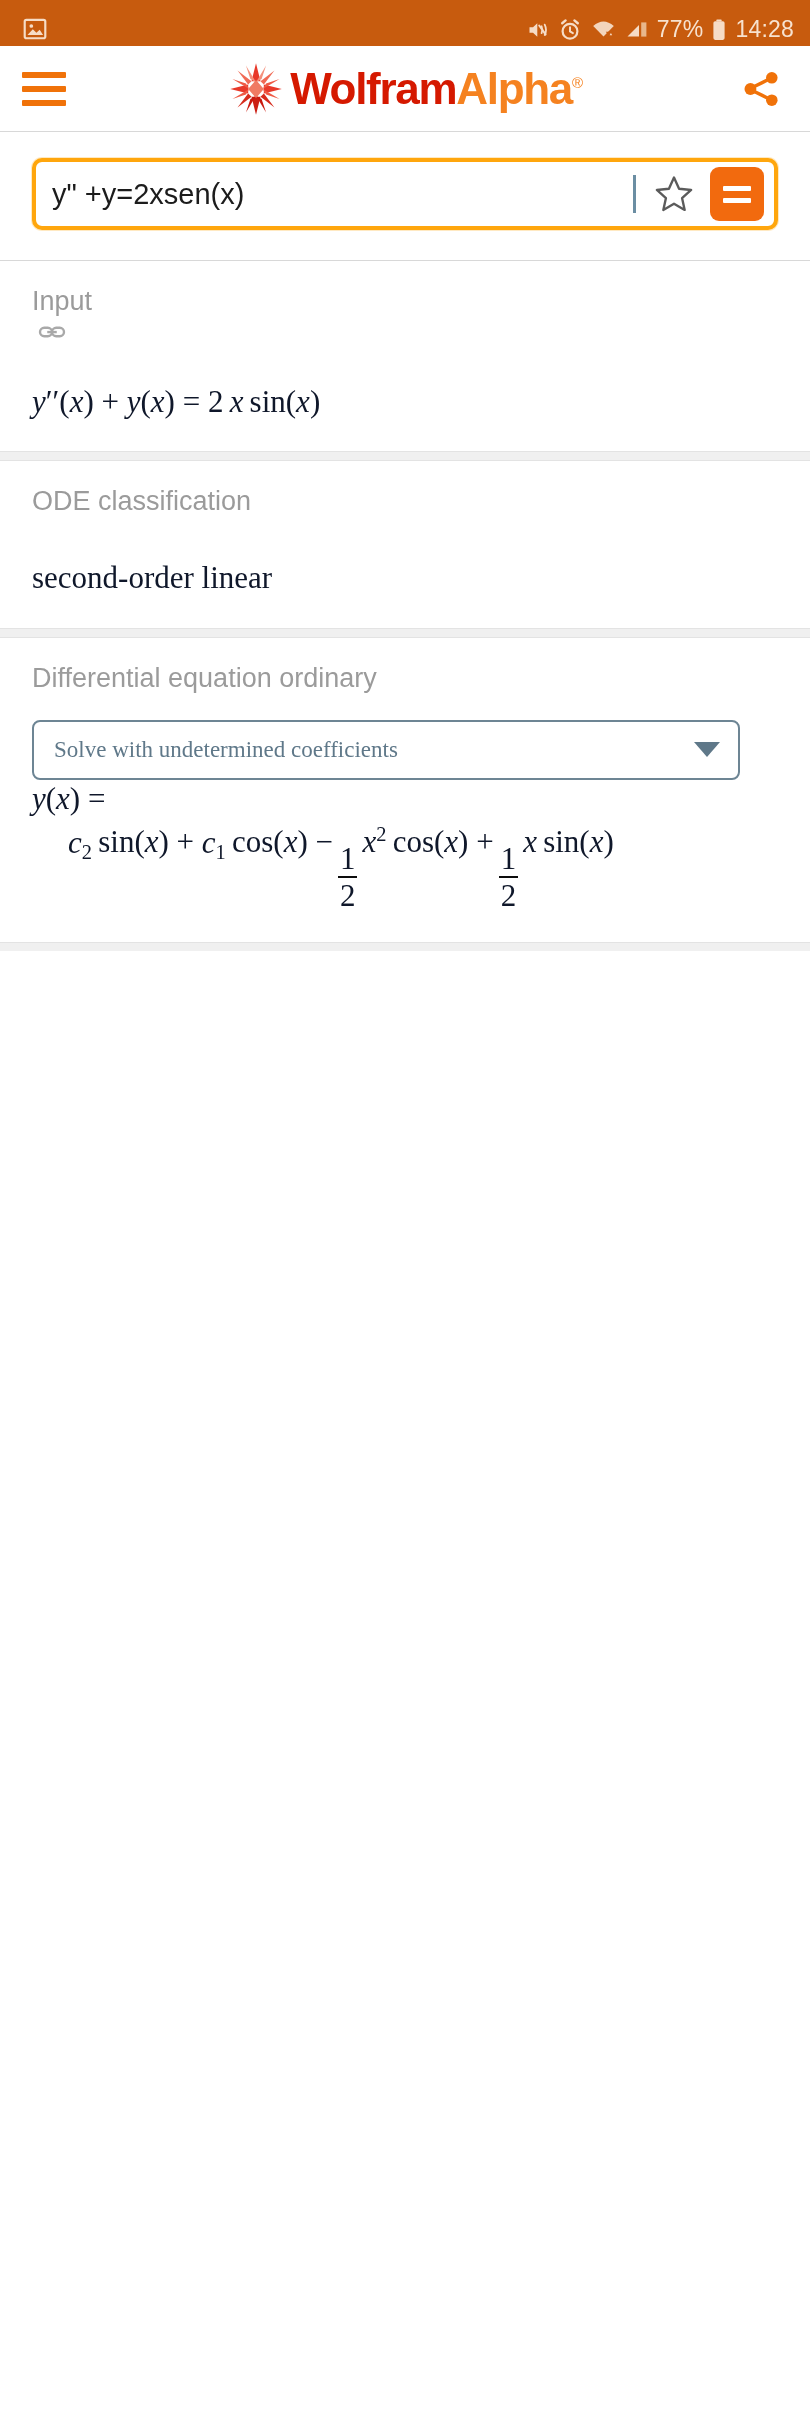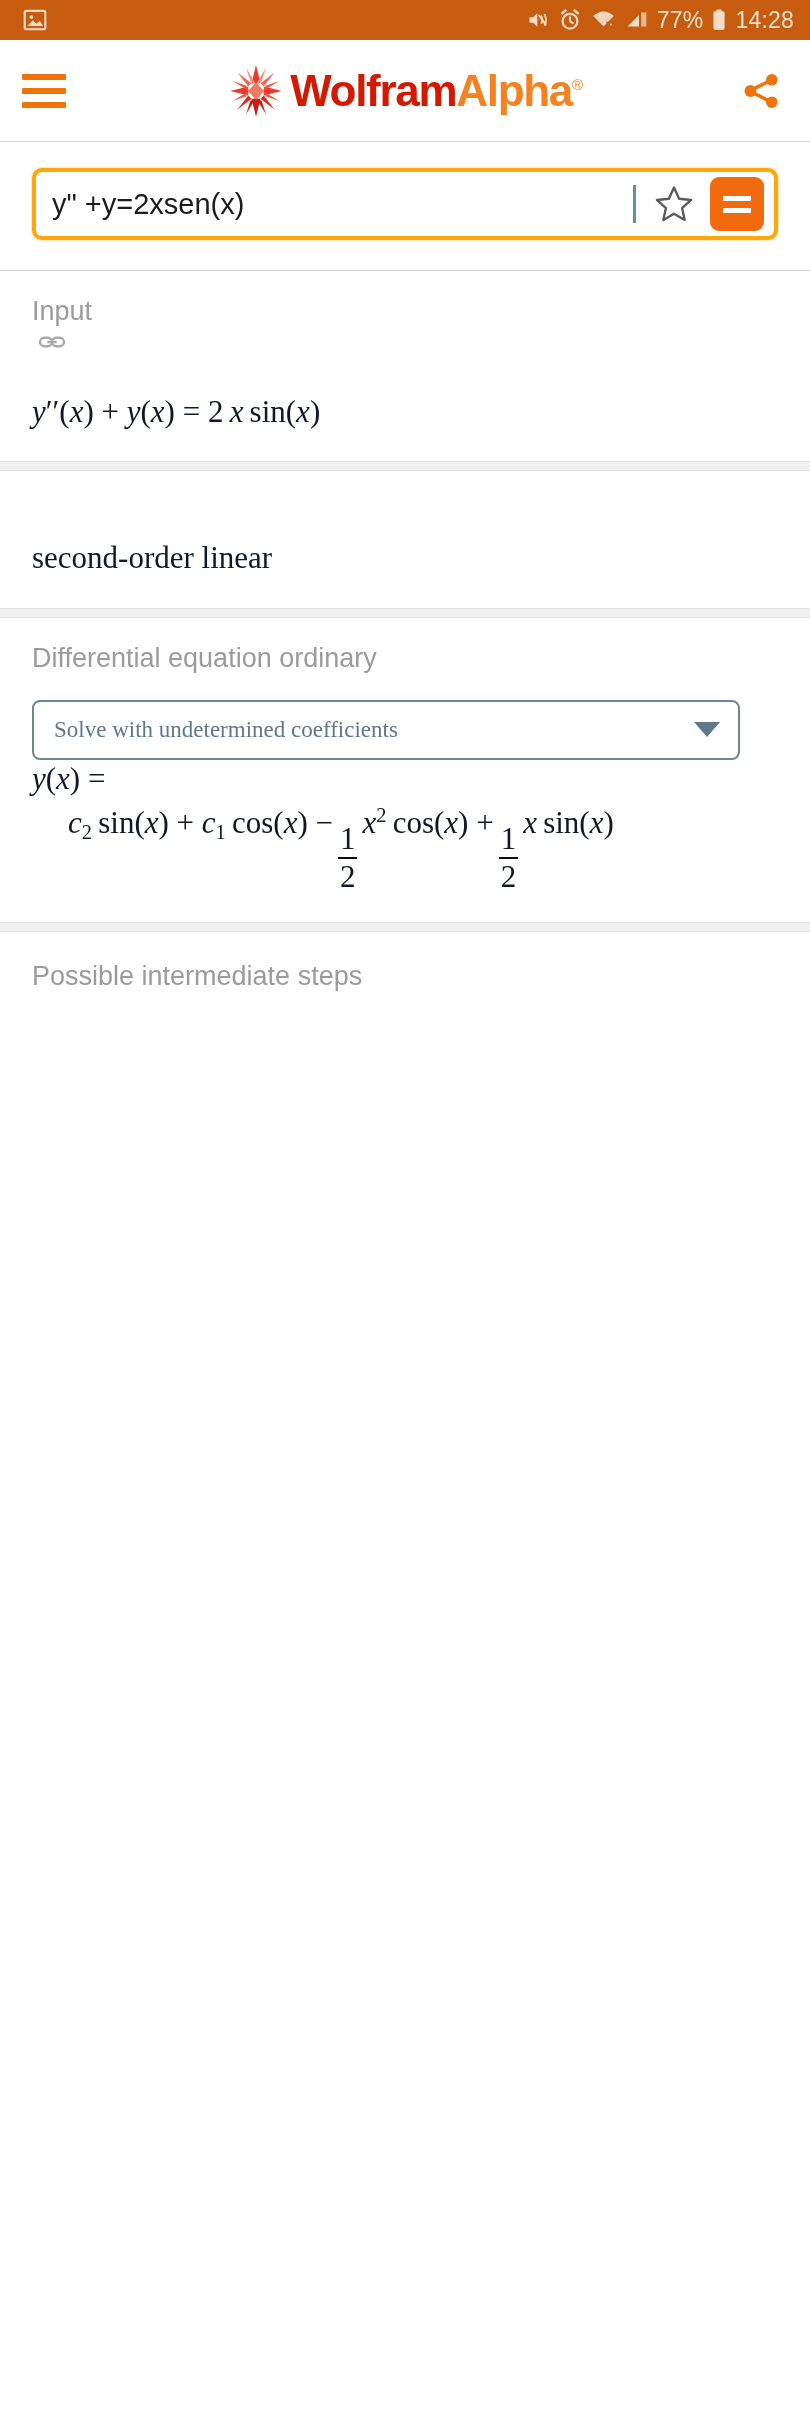--- a/index.html
+++ b/index.html
@@ -15,45 +15,45 @@
   .screen {
     position: relative;
     width: 810px;
     height: 2427px;
     background: #ffffff;
     overflow: hidden;
   }
 
   
   .statusbar {
-    height: 40px;
+    height: 46px;
     background: #c75b0e;
     display: flex;
-    align-items: center;
-    padding: 0 16px 0 22px;
+    align-items: flex-start;
+    padding: 16px 16px 0 22px;
     color: #f6dcc6;
   }
   .sb-left { display: flex; align-items: center; }
   .sb-right {
     margin-left: auto;
     display: flex;
     align-items: center;
     gap: 8px;
   }
   .sb-icon { display: block; }
   .sb-text {
     font-size: 23px;
     letter-spacing: 0.2px;
     color: #f7e2cf;
     font-family: "Liberation Sans", sans-serif;
   }
 
   
   .appbar {
-    height: 102px;
+    height: 86px;
     background: #ffffff;
     display: flex;
     align-items: center;
     padding: 0 24px 0 22px;
     border-bottom: 1px solid #d8d8d8;
     position: relative;
   }
   .hamburger {
     width: 44px;
     height: 34px;
@@ -394,20 +394,23 @@
       <div class="math input-formula">
         <span class="mi">y</span><span class="mrm">′′</span><span class="mrm">(</span><span class="mi">x</span><span class="mrm">)</span>
         <span class="mrm">+</span>
         <span class="mi">y</span><span class="mrm">(</span><span class="mi">x</span><span class="mrm">)</span>
         <span class="mrm">=</span>
         <span class="mrm">2</span> <span class="mi">x</span> <span class="mrm">sin(</span><span class="mi">x</span><span class="mrm">)</span>
       </div>
     </div>
 
     <div class="pod">
+      <div class="pod-head">
+        <div class="pod-title">ODE classification</div>
+      </div>
       <div class="math ode-line1">second-order linear</div>
     </div>
 
     <div class="pod">
       <div class="pod-head">
         <div class="pod-title">Differential equation ordinary</div>
       </div>
 
       <div class="dropdown">
         <span class="dropdown-label">Solve with undetermined coefficients</span>
@@ -427,20 +430,17 @@
             <span class="den">2</span>
           </span><span class="mi">x</span><span class="sup">2</span> <span class="mrm">cos(</span><span class="mi">x</span><span class="mrm">)</span>
         <span class="mrm">+</span><span class="frac">
             <span class="num">1</span>
             <span class="bar"></span>
             <span class="den">2</span>
           </span><span class="mi">x</span> <span class="mrm">sin(</span><span class="mi">x</span><span class="mrm">)</span>
       </div>
     </div>
 
-    <div class="pod-steps">
-      <div class="pod-title">Possible intermediate steps</div>
-    </div>
 
     <div class="filler"></div>
   </div>
 
 </div>
 
 </body></html>

